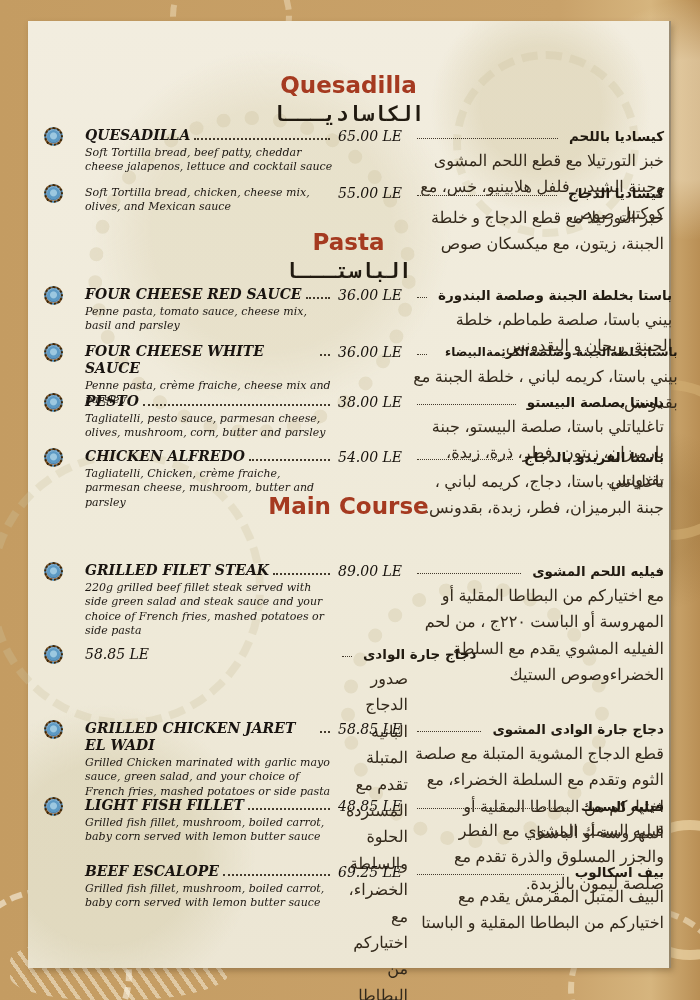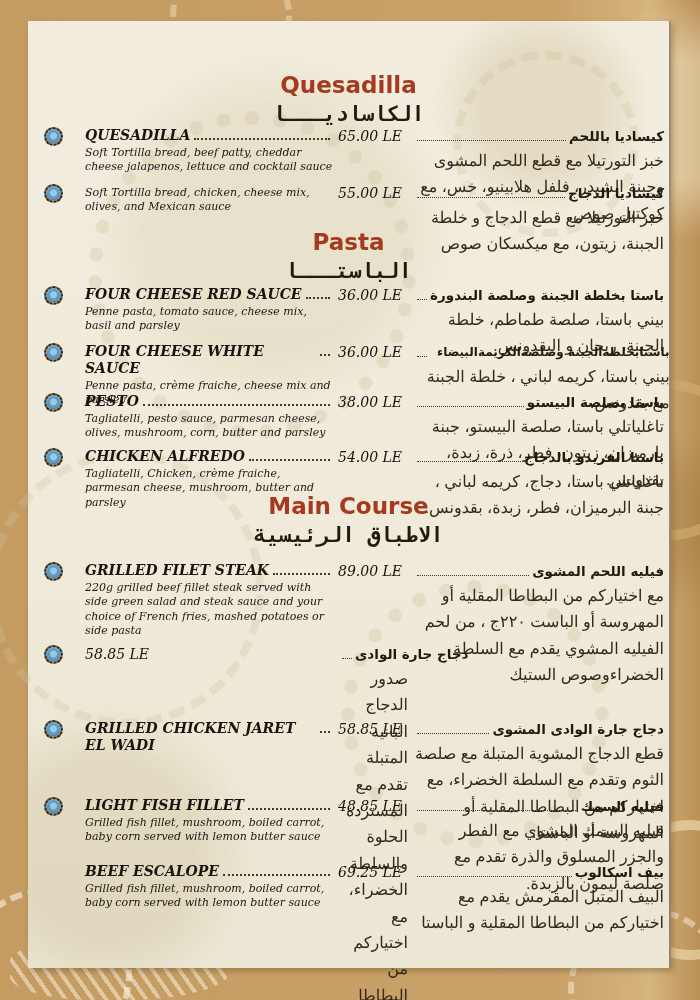--- a/index.html
+++ b/index.html
@@ -42,21 +42,21 @@
     display:inline-block;width:19px;height:19px;border-radius:50%;
     background:radial-gradient(circle at 50% 46%, #9cc8e0 0 3px, #5d9ac4 4px 6px, #39719d 7px, #8a5a28 8px, #5f3a12 10px);
     border:2px dotted #3c2708; box-sizing:border-box;
     box-shadow:inset 0 0 0 1px rgba(255,255,255,.35);
   }
   .en-name{display:flex;align-items:baseline;font-style:italic;font-weight:bold;font-size:14px;color:#191410;line-height:17px;}
   .lead{flex:1;margin:0 3px 2px 4px;border-bottom:2px dotted #433a2c;height:11px;min-width:10px;}
   .en-desc{font-style:italic;font-size:11px;color:#1c1712;line-height:1.3;margin-top:2px;}
   .price{font-style:italic;font-size:14px;color:#17120d;white-space:nowrap;padding-top:1px;}
   .ar{padding-top:0;}
-  .ar-name{display:flex;align-items:center;font-family:"DejaVu Sans",sans-serif;font-weight:bold;font-size:13.5px;color:#211a10;line-height:18px;}
+  .ar-name{display:flex;align-items:flex-start;font-family:"DejaVu Sans",sans-serif;font-weight:bold;font-size:13.5px;color:#211a10;line-height:18px;gap:8px;}
   .ar-name .lead{margin-bottom:3px;border-bottom-width:1.5px;}
   .ar-nm{white-space:nowrap;direction:rtl;}
   .ar-desc{direction:rtl;text-align:right;font-family:Liberation Sans, sans-serif;font-size:16px;color:#33291b;line-height:1.65;margin-top:3px;}
 </style>
 </head>
 <body>
 
 <div class="orn ring" style="left:-40px;bottom:-60px;width:160px;height:160px;"></div>
 <div class="orn swirl" style="right:-50px;top:380px;width:140px;height:140px;"></div>
 <div class="orn swirl" style="right:-60px;bottom:40px;width:120px;height:120px;border-color:rgba(236,214,168,.7);"></div>
@@ -186,21 +186,20 @@
       <div class="ar-name">
           <span class="lead"></span>
           <span class="ar-nm">باستا الفريدو بالدجاج</span>
         </div>
       <div class="ar-desc">تاغلياتلي باستا، دجاج، كريمه لباني ، جبنة البرميزان، فطر، زبدة، بقدونس.</div>
     </div>
   </div>
 
   <div class="sec" style="top:473px;text-align:center;">
     <div class="sec-en">Main Course</div>
-    <div class="sec-ar">الاطباق الرئيسية</div>
   </div>
 
   <div class="row" style="top:541px;">
     <div class="bcell"><span class="bullet-icon"></span></div>
     <div>
       <div class="en-name">
           <span>GRILLED FILET STEAK</span>
           <span class="lead"></span>
         </div>
       <div class="en-desc">220g grilled beef fillet steak served with side green salad and steak sauce and your choice of French fries, mashed potatoes or side pasta</div>
@@ -227,20 +226,21 @@
     </div>
   </div>
 
   <div class="row" style="top:699px;">
     <div class="bcell"><span class="bullet-icon"></span></div>
     <div>
       <div class="en-name">
           <span>GRILLED CHICKEN JARET EL WADI</span>
           <span class="lead"></span>
         </div>
+      <div class="en-desc">Grilled Chicken marinated with garlic mayo sauce, green salad, and your choice of French fries, mashed potatoes or side pasta</div>
     </div>
     <div class="price">58.85 LE</div>
     <div class="ar">
       <div class="ar-name">
           <span class="lead"></span>
           <span class="ar-nm">دجاج جارة الوادى المشوى</span>
         </div>
       <div class="ar-desc">قطع الدجاج المشوية المتبلة مع صلصة الثوم وتقدم مع السلطة الخضراء، مع اختياركم من البطاطا المقلية أو المهروسة أو الباستا.</div>
     </div>
   </div>

